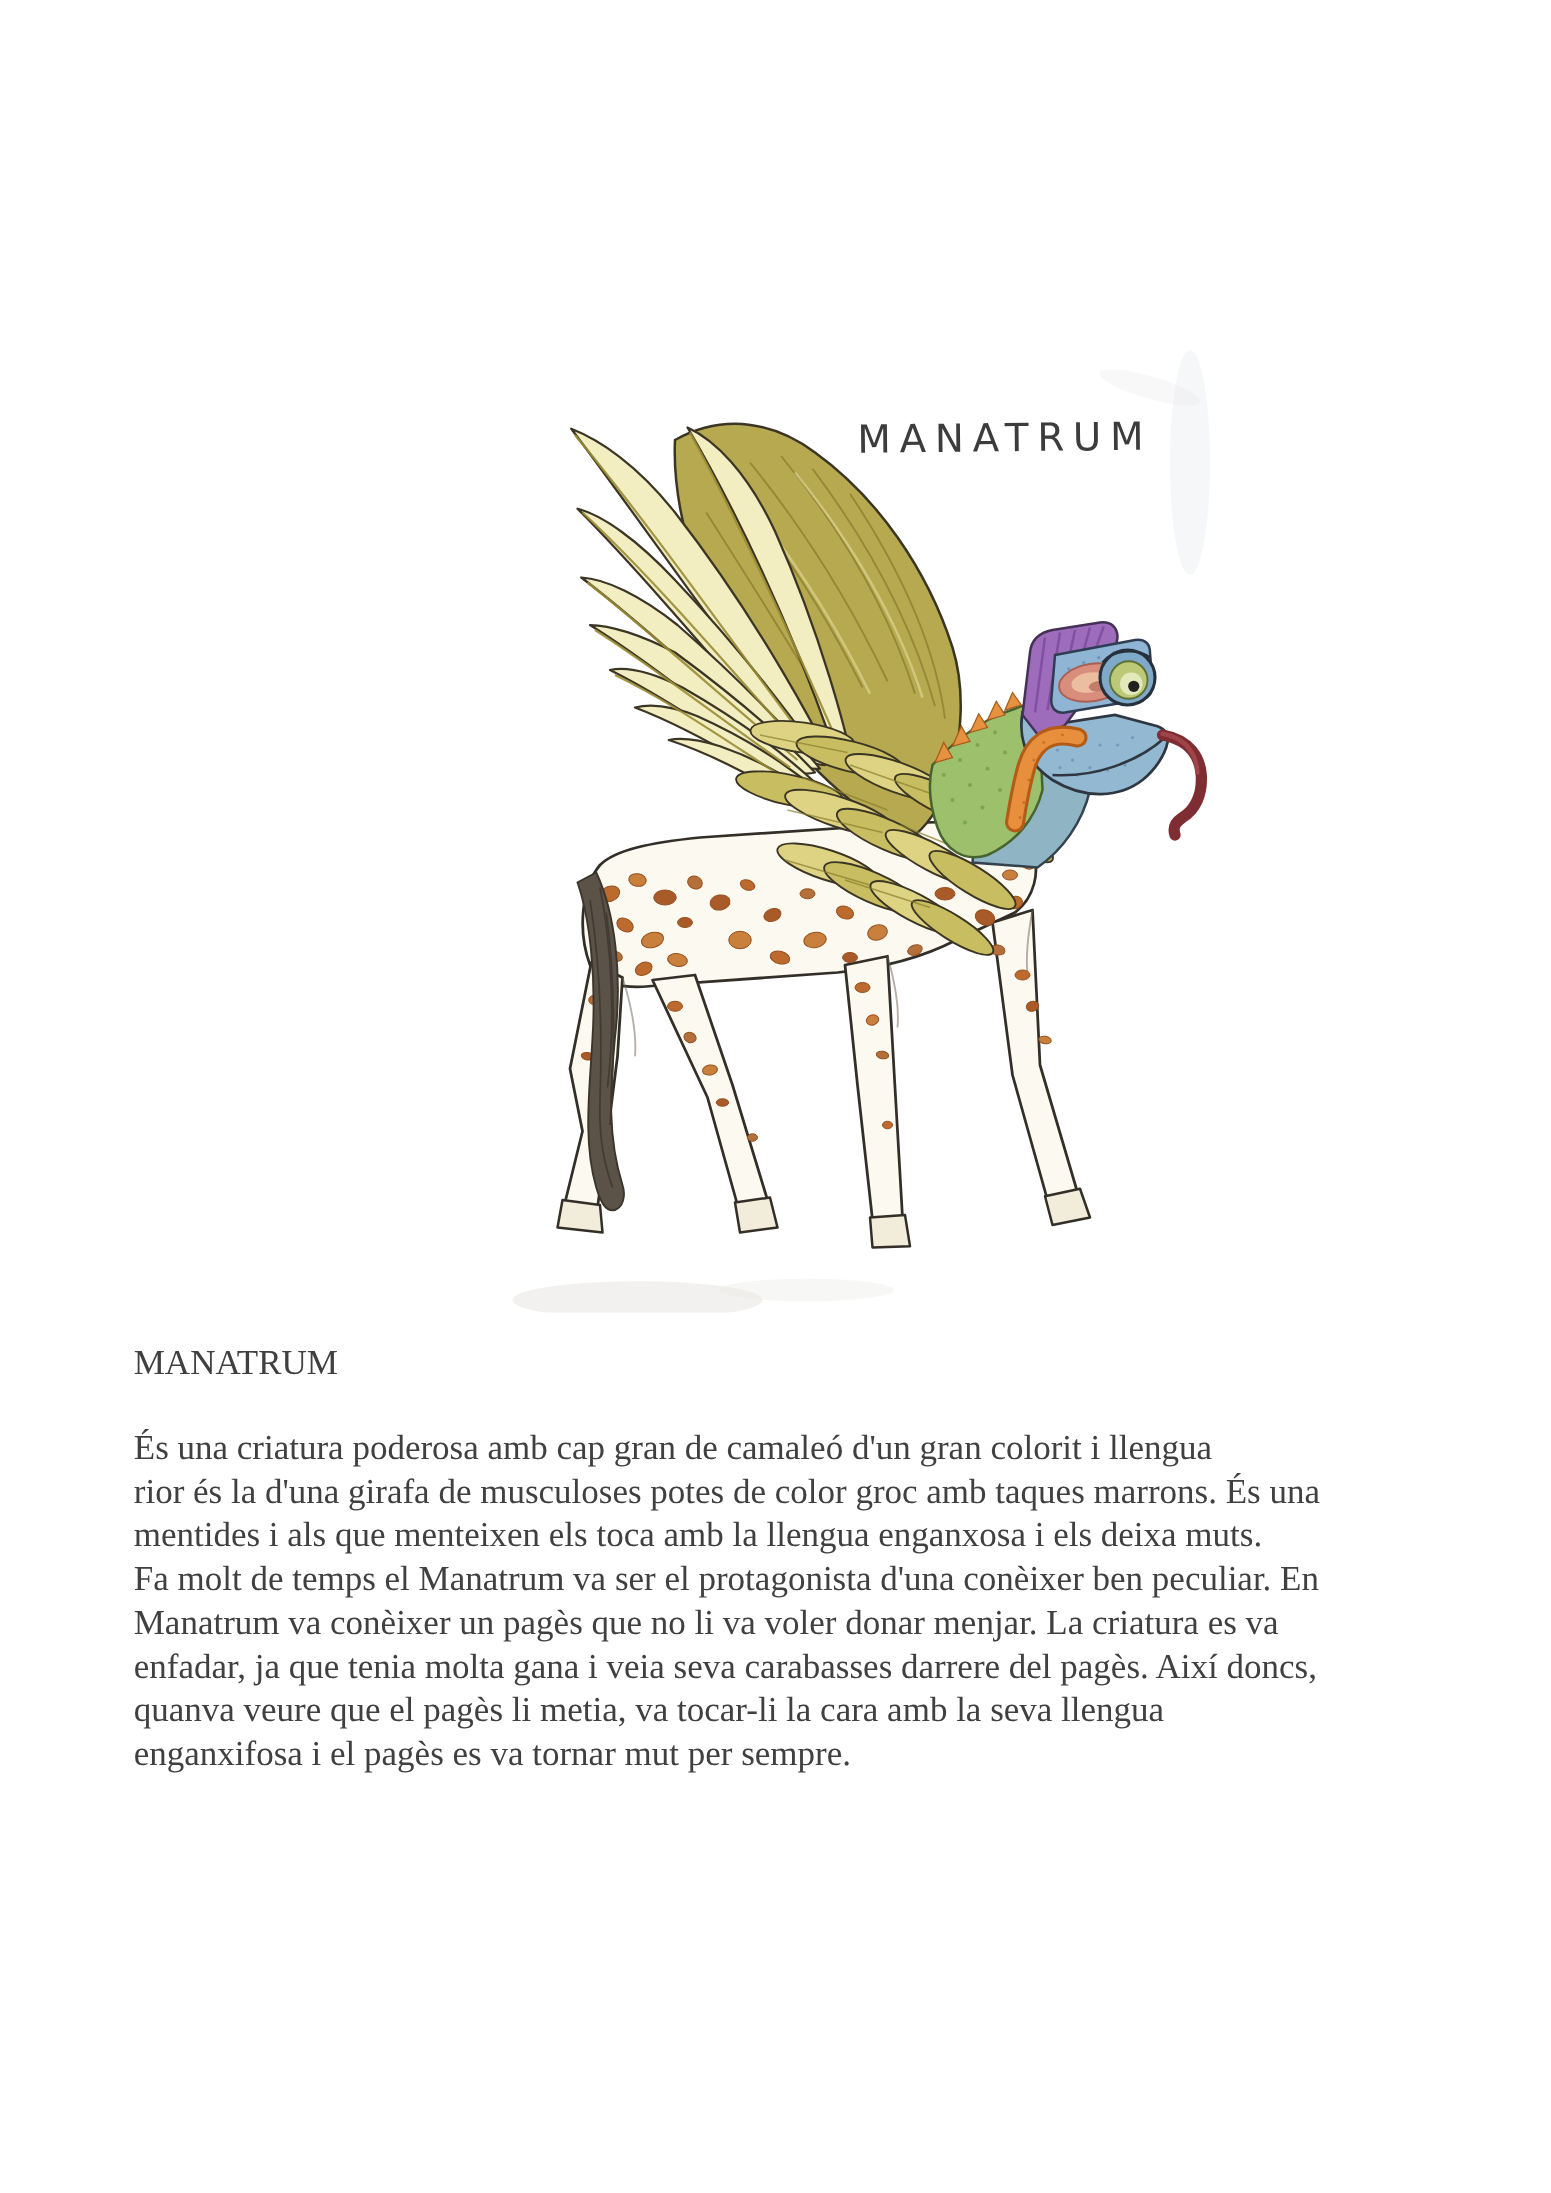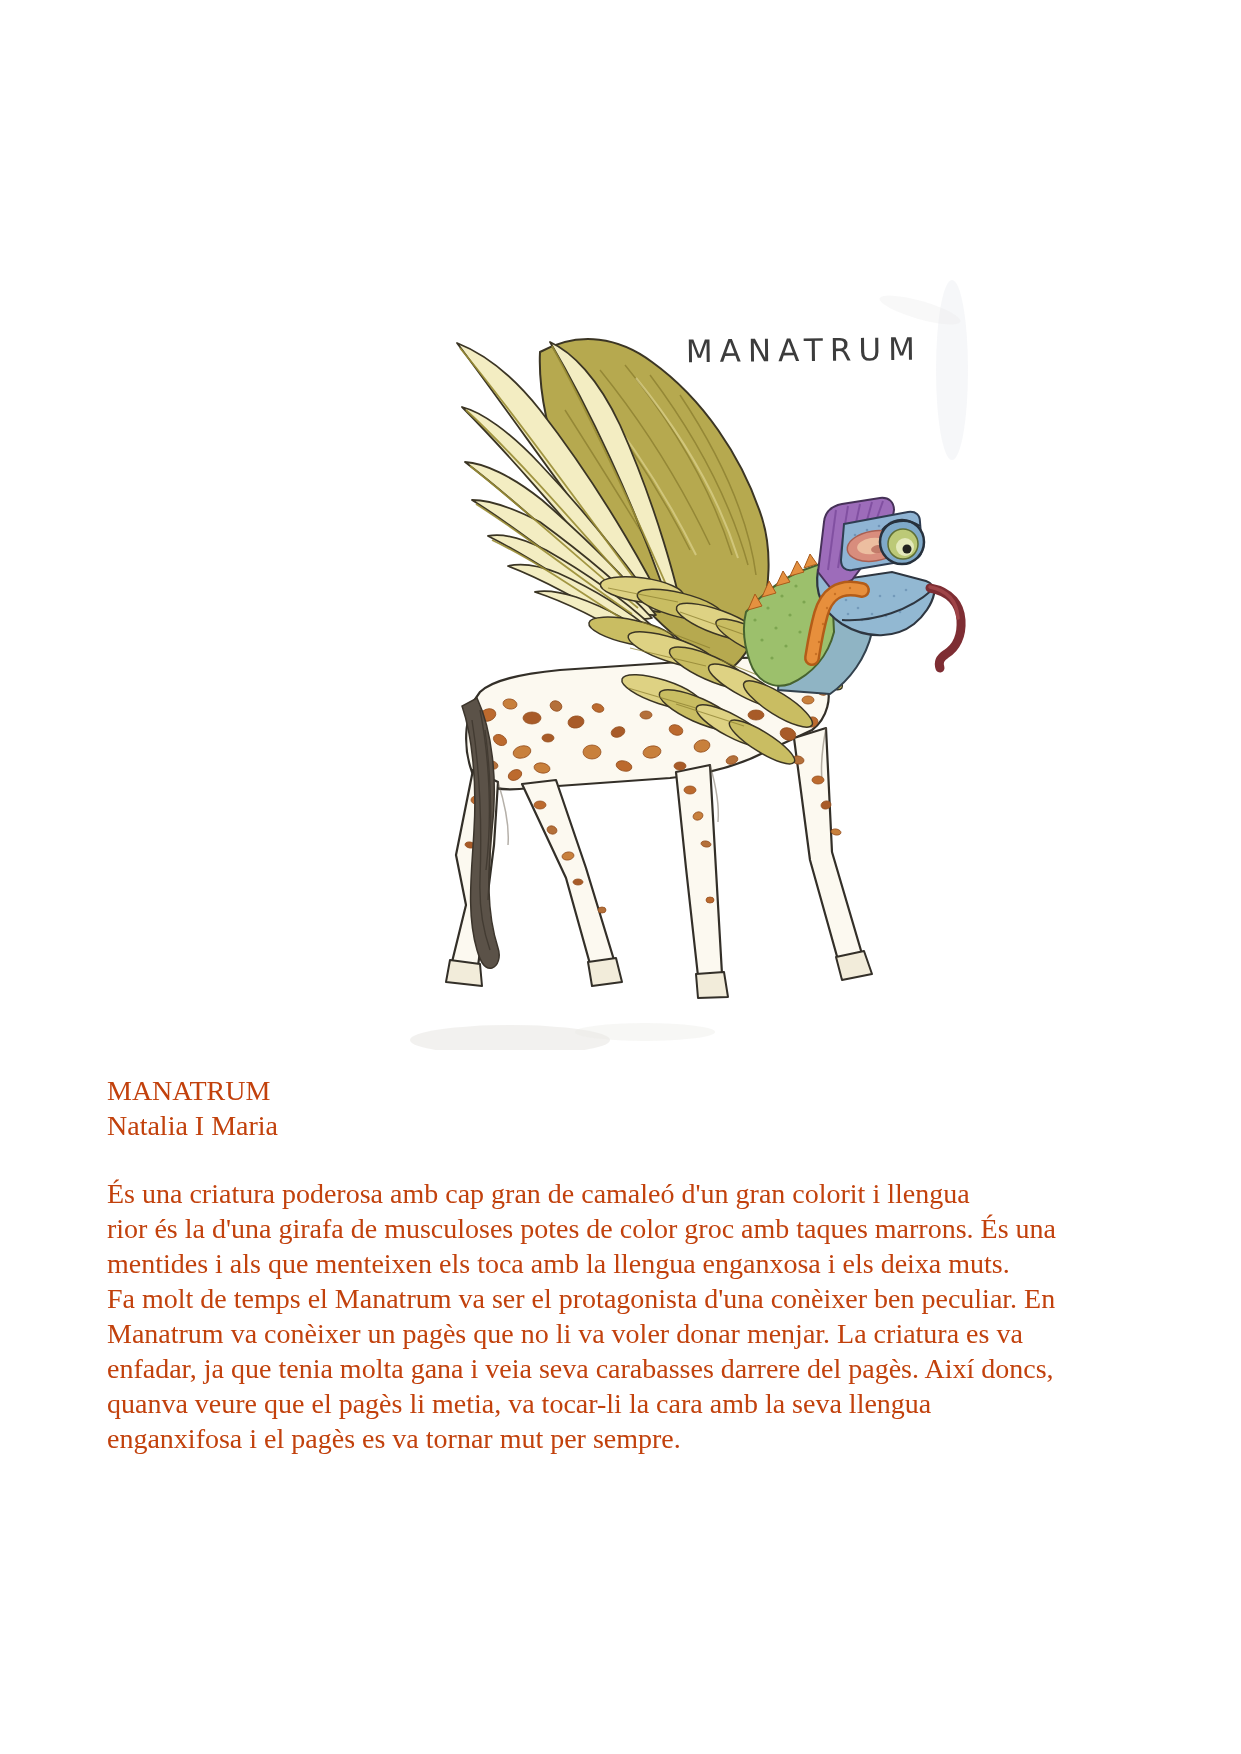--- a/index.html
+++ b/index.html
@@ -2,21 +2,21 @@
 <html><head>
 <meta charset="utf-8">
 <style>
   html,body { margin:0; padding:0; background:#ffffff; }
   .page {
     position:relative;
     width:1108px; height:1754px;
     background:#ffffff;
     overflow:hidden;
     font-family:"Liberation Serif", serif;
-    color:#c2410c;
+    color:#404040;
   }
   .illustration {
     position:absolute; left:380px; top:260px;
     width:600px; height:790px;
   }
   .illustration svg { width:100%; height:100%; display:block; }
   .hand-title-text {
     font-family:"DejaVu Sans", sans-serif;
     font-weight:400;
     letter-spacing:7px;
@@ -285,21 +285,20 @@
           <path d="M 550 327 C 570 331 577 344 578 358" fill="none" stroke="#a84a4e" stroke-width="3.5" stroke-linecap="round" opacity="0.8"></path>
         </g>
       </g>
 
       <text class="hand-title-text" x="306" y="101" font-size="31" transform="rotate(-0.6 420 95)">MANATRUM</text>
     </svg>
   </div>
 
   <div class="text-block">
     <div class="doc-title">MANATRUM</div>
-    <div class="authors">Natalia I Maria</div>
     <div class="paragraph">
       <div class="para-line">És una criatura poderosa amb cap gran de camaleó d'un gran colorit i llengua</div>
       <div class="para-line">rior és la d'una girafa de musculoses potes de color groc amb taques marrons. És una</div>
       <div class="para-line">mentides i als que menteixen els toca amb la llengua enganxosa i els deixa muts.</div>
       <div class="para-line">Fa molt de temps el Manatrum va ser el protagonista d'una conèixer ben peculiar. En</div>
       <div class="para-line">Manatrum va conèixer un pagès que no li va voler donar menjar. La criatura es va</div>
       <div class="para-line">enfadar, ja que tenia molta gana i veia seva carabasses darrere del pagès. Així doncs,</div>
       <div class="para-line">quanva veure que el pagès li metia, va tocar-li la cara amb la seva llengua</div>
       <div class="para-line">enganxifosa i el pagès es va tornar mut per sempre.</div>
     </div>

